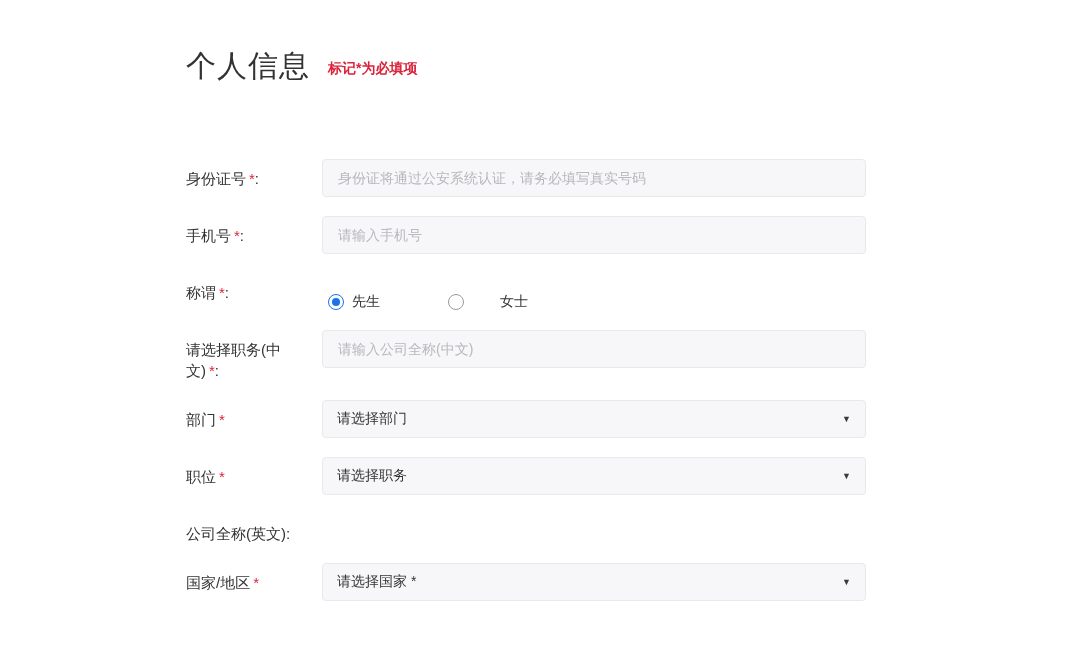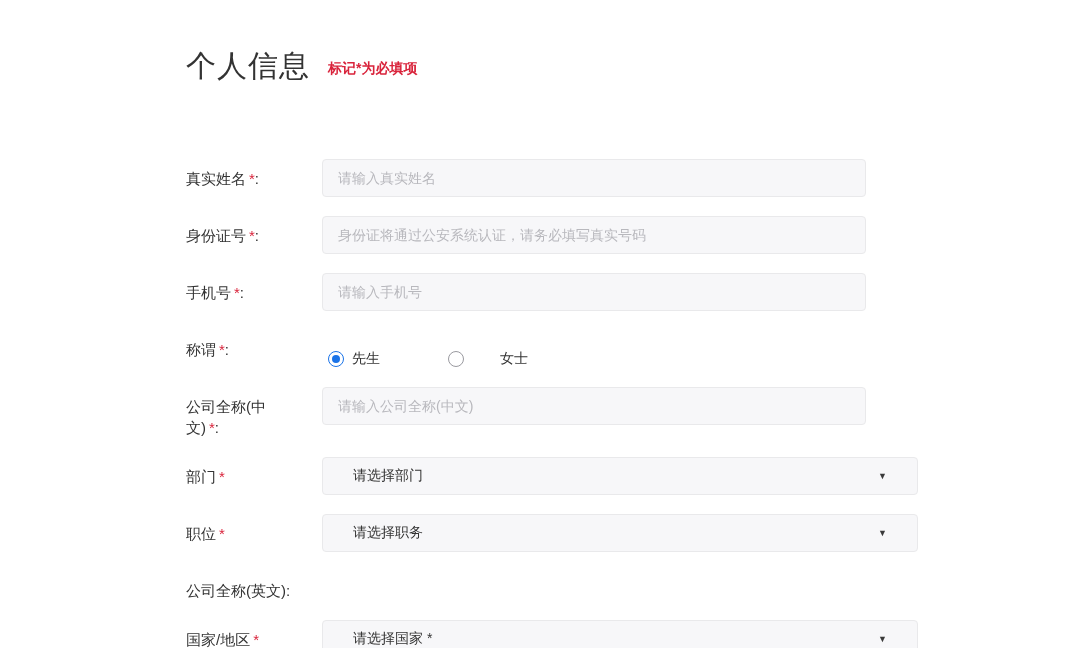--- a/index.html
+++ b/index.html
@@ -34,24 +34,24 @@
 
   .txt {
     width: 544px; height: 38px;
     background: #f7f7f9; border: 1px solid #e9e9eb; border-radius: 4px;
     padding: 0 15px; font-size: 14px; color: #333; outline: none;
     font-family: "Liberation Sans", "DejaVu Sans", sans-serif;
   }
   .txt::placeholder { color: #b8b8bd; opacity: 1; }
 
   .select {
-    width: 596px; height: 38px;
+    width: 544px; height: 38px;
     background: #f7f7f9; border: 1px solid #e9e9eb; border-radius: 4px;
     display: flex; align-items: center; justify-content: space-between;
-    padding: 0 30px; font-size: 14px; color: #333; cursor: pointer;
+    padding: 0 14px; font-size: 14px; color: #333; cursor: pointer;
   }
   .caret { font-size: 9px; color: #3a3a3a; }
 
   .radio-group { display: flex; align-items: flex-end; height: 38px; padding-left: 6px; }
   .radio { display: flex; align-items: center; cursor: pointer; font-size: 14px; color: #333; }
   .radio + .radio { margin-left: 68px; gap: 28px; }
   .rbtn {
     position: relative; width: 16px; height: 16px; border-radius: 50%;
     border: 1px solid #9a9aa0; background: #fff; margin-right: 8px;
   }
@@ -66,26 +66,20 @@
 
 <div class="content">
 
   <div class="title-row">
     <h1 class="page-title">个人信息</h1>
     <div class="required-note">标记*为必填项</div>
   </div>
 
   <div class="form">
 
-    <div class="row">
-      <div class="lbl"><span>真实姓名</span><span class="req">*</span><span>:</span></div>
-      <div class="field">
-        <input class="txt" type="text" placeholder="请输入真实姓名" style="">
-      </div>
-    </div>
 
     <div class="row">
       <div class="lbl"><span>身份证号</span><span class="req">*</span><span>:</span></div>
       <div class="field">
         <input class="txt" type="text" placeholder="身份证将通过公安系统认证，请务必填写真实号码" style="">
       </div>
     </div>
 
     <div class="row">
       <div class="lbl"><span>手机号</span><span class="req">*</span><span>:</span></div>
@@ -104,21 +98,21 @@
           </label>
           <label class="radio">
             <span class="rbtn"></span>
             <span>女士</span>
           </label>
         </div>
       </div>
     </div>
 
     <div class="row">
-      <div class="lbl"><span>公司全称(中文)</span><span class="req">*</span><span>:</span></div>
+      <div class="lbl"><span>请选择职务(中文)</span><span class="req">*</span><span>:</span></div>
       <div class="field">
         <input class="txt" type="text" placeholder="请输入公司全称(中文)" style="">
       </div>
     </div>
 
     <div class="row">
       <div class="lbl"><span>部门</span><span class="req">*</span></div>
       <div class="field">
         <div class="select">
           <span>请选择部门</span>

